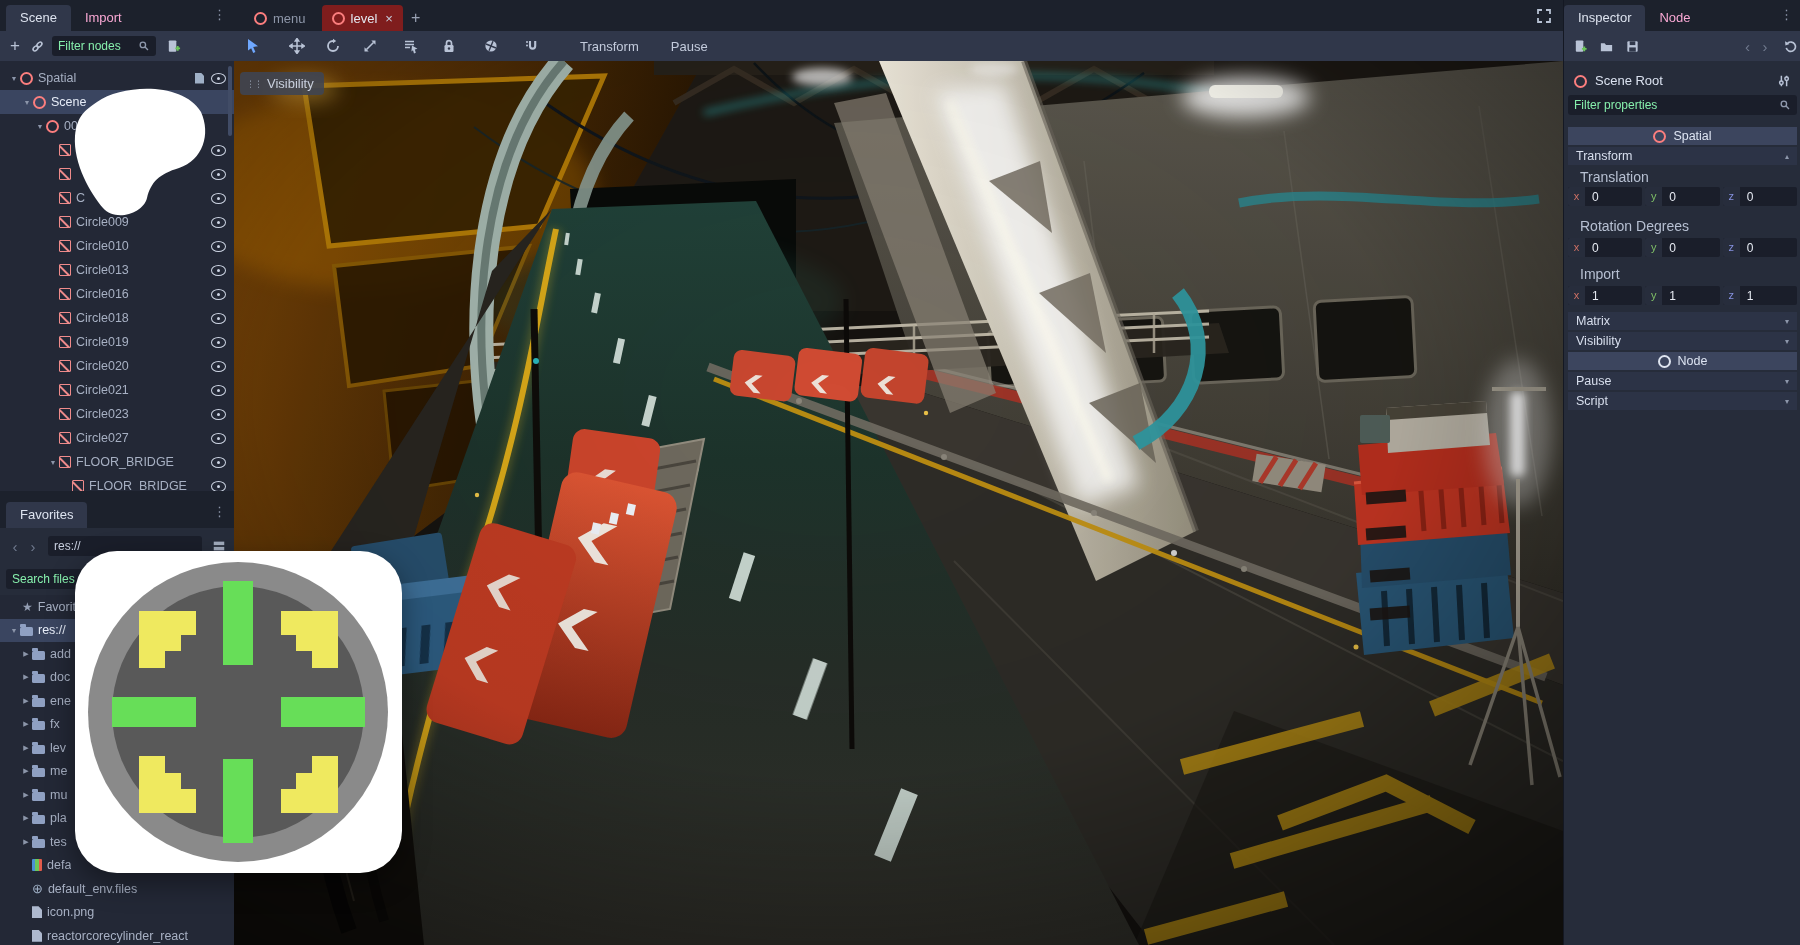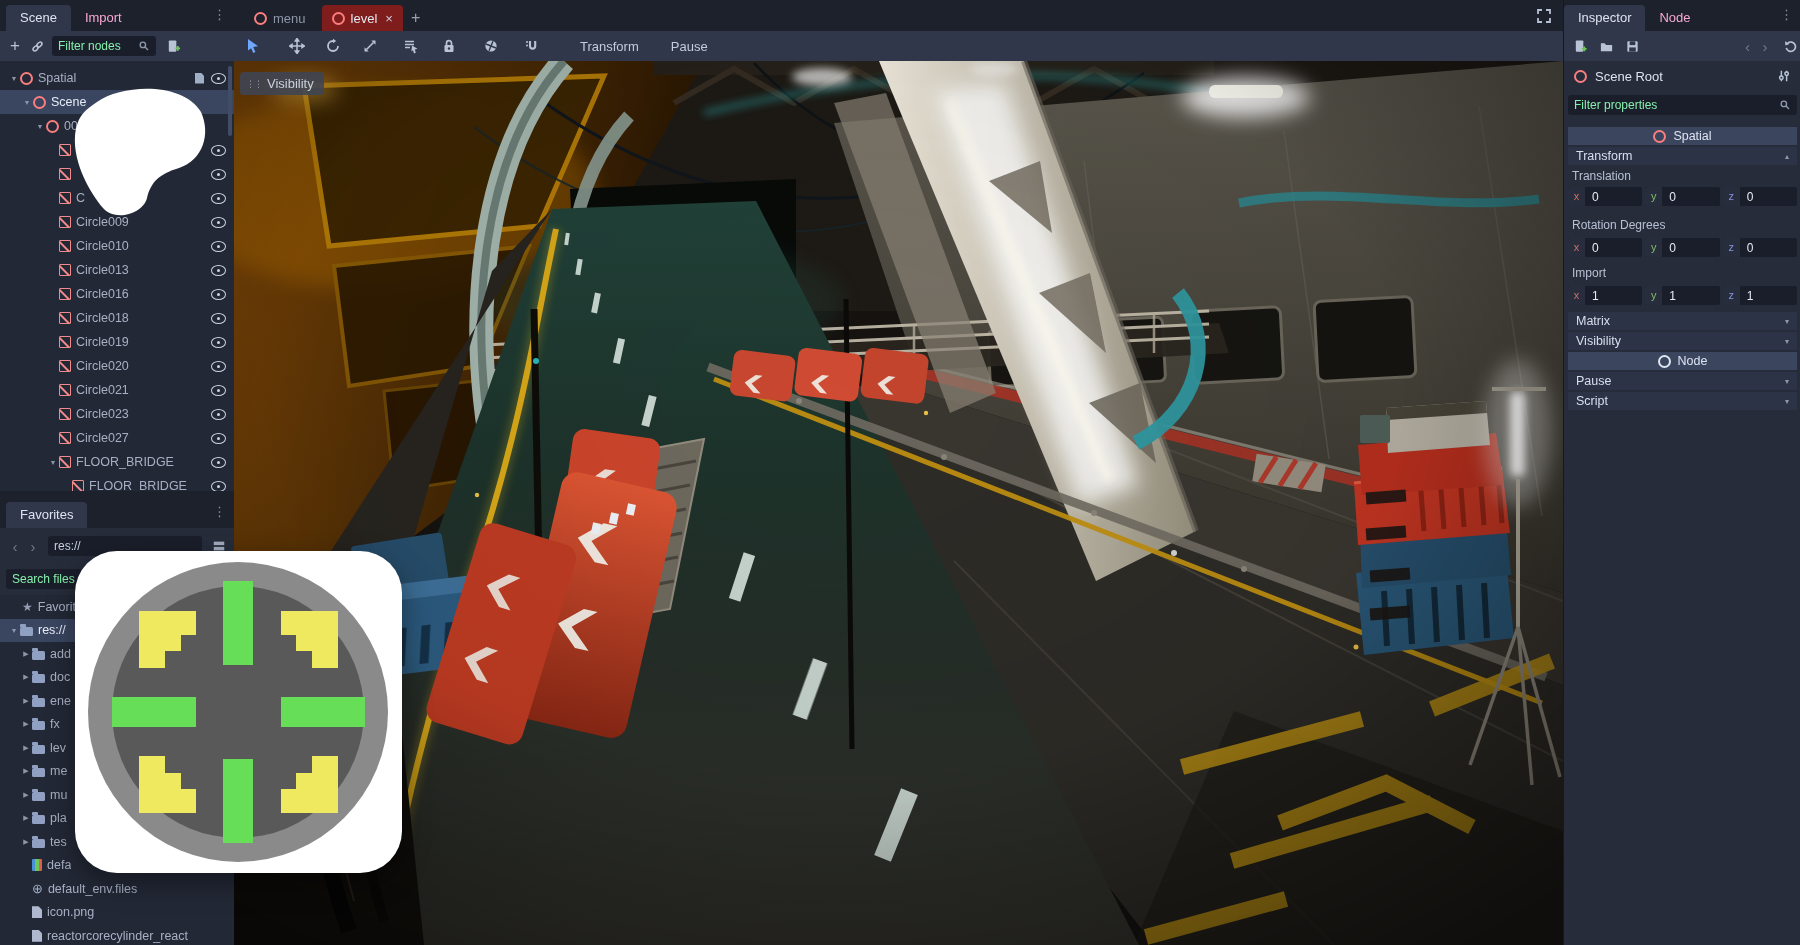--- a/index.html
+++ b/index.html
@@ -56,27 +56,27 @@
   .plus{color:#9aa3b5;font-size:16px;padding:0 8px;height:26px;line-height:26px;}
   #vp-toolbar{top:31px;height:30px;background:#30374a;display:flex;align-items:center;}
   #vp-toolbar .ticon{margin:0 7px;}
   .menu-lbl{color:#c3cbdc;font-size:13px;padding:0 16px;}
   #viewport{position:absolute;left:0;top:61px;width:1329px;height:884px;background:#151210;overflow:hidden;}
   #persp{position:absolute;left:6px;top:11px;height:23px;padding:0 10px 0 6px;background:rgba(62,68,84,.88);
     border-radius:4px;display:flex;align-items:center;gap:5px;color:#c9d0de;font-size:13px;}
   #persp .grip{color:#9aa3b5;font-size:9px;letter-spacing:-1px;}
   
   #right{left:1563px;top:0;width:237px;height:945px;background:#262c3a;border-left:1px solid #141823;}
-  .insp-row{position:absolute;left:4px;right:4px;display:flex;align-items:center;}
+  .insp-row{position:absolute;left:4px;right:4px;display:flex;align-items:flex-end;}
   .cat-row{position:absolute;left:4px;right:4px;background:#2c3346;color:#d8dfee;font-size:12.5px;
     display:flex;align-items:center;padding:0 8px;justify-content:space-between;}
   .cat-row .chev{color:#8d97ab;font-size:8px;}
   .sect-head{position:absolute;left:4px;right:4px;background:#3c455e;color:#dde4f2;font-size:12.5px;
     display:flex;align-items:center;justify-content:center;gap:7px;}
-  .grp-label{position:absolute;left:8px;color:#b7c0d2;font-size:12px;}
+  .grp-label{position:absolute;left:16px;color:#b7c0d2;font-size:14px;}
   .xyz{position:absolute;left:4px;right:4px;display:flex;gap:3px;}
   .spin{flex:1;height:19px;background:#1a1e2a;border-radius:2px;display:flex;align-items:center;overflow:hidden;}
   .spin .ax{width:17px;text-align:center;font-size:11px;background:#272d3c;align-self:stretch;line-height:19px;}
   .ax-x{color:#cd7064;}.ax-y{color:#7fbf67;}.ax-z{color:#8691e0;}
   .spin .val{color:#e7ebf3;font-size:12px;padding-left:7px;}
   
   #blob{position:absolute;left:65px;top:80px;z-index:40;}
   #icon-card{position:absolute;left:75px;top:551px;width:327px;height:322px;background:#fff;border-radius:42px;
     z-index:50;box-shadow:0 10px 28px rgba(0,0,0,.4);}
   svg{display:block;}

